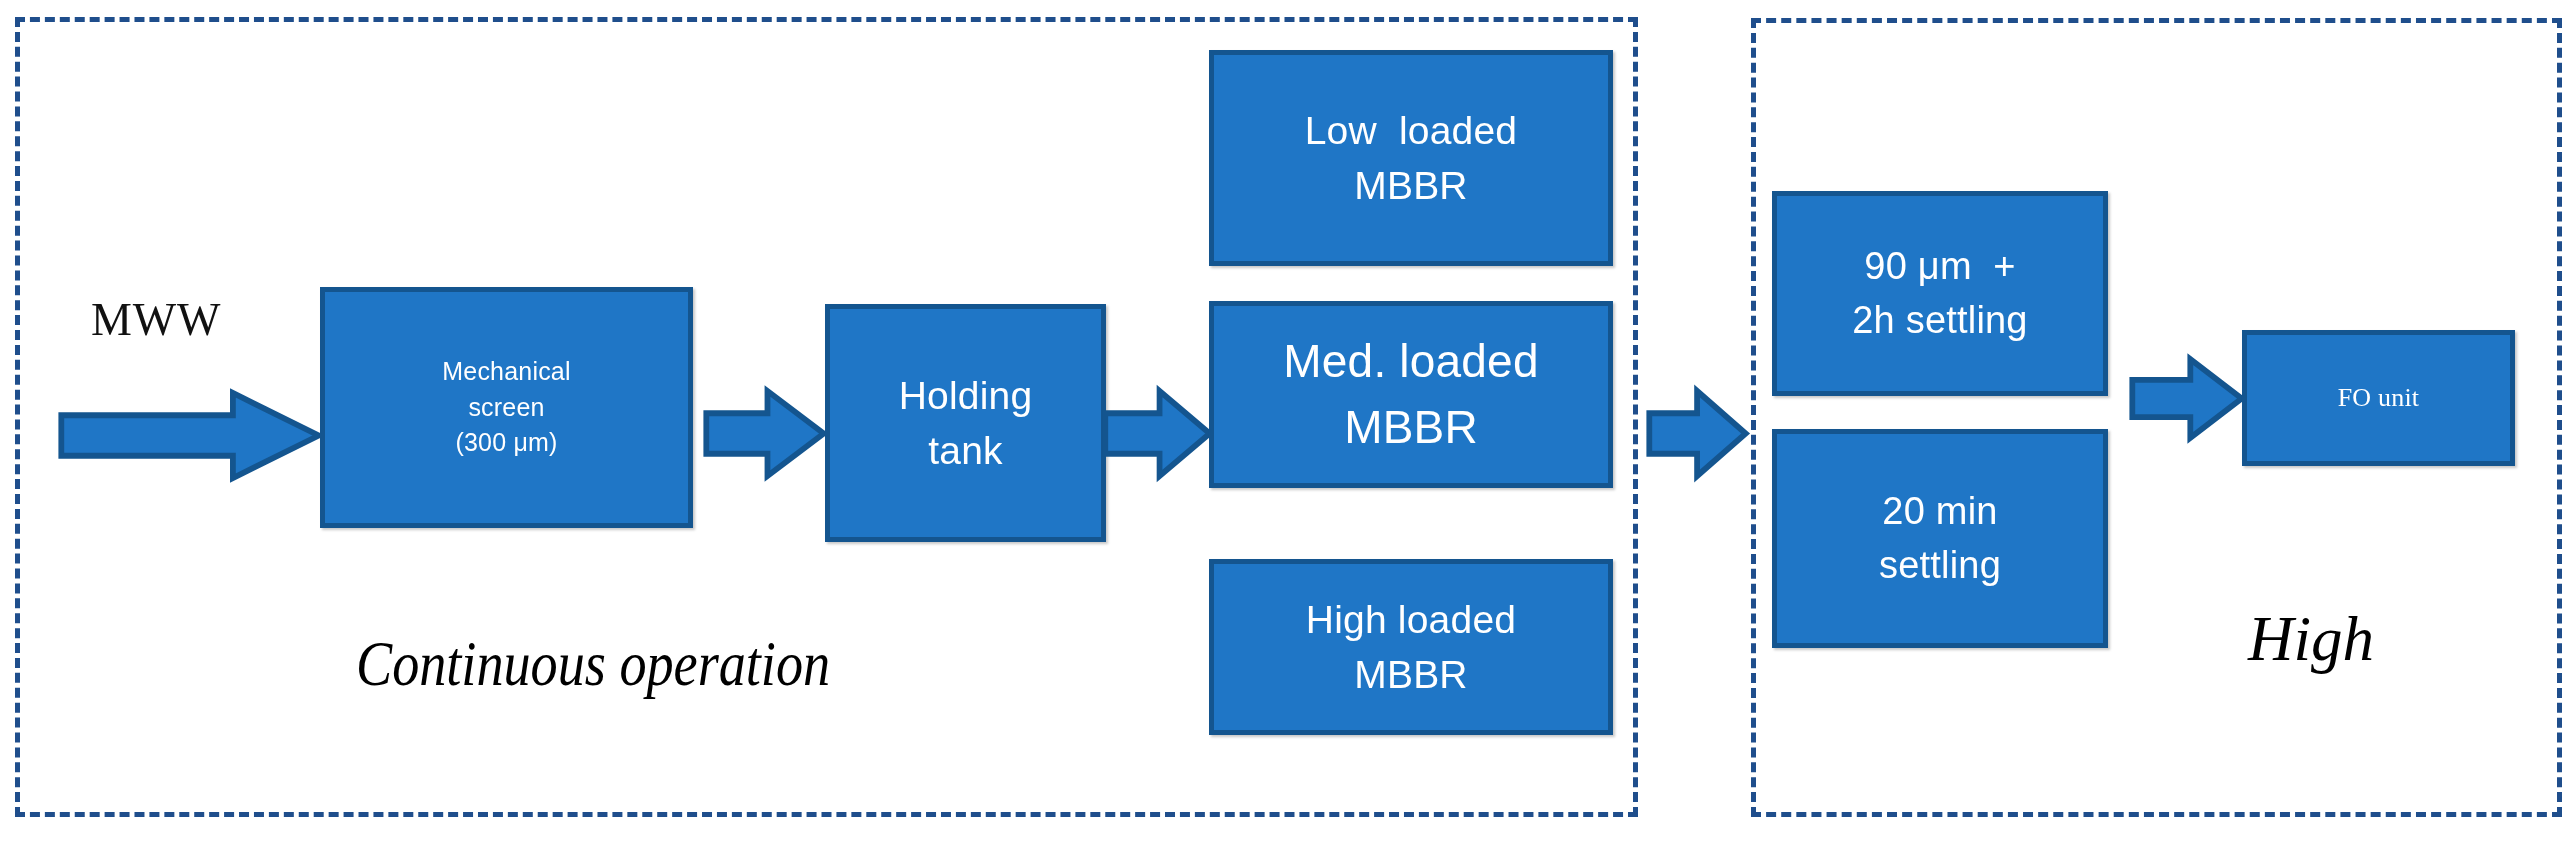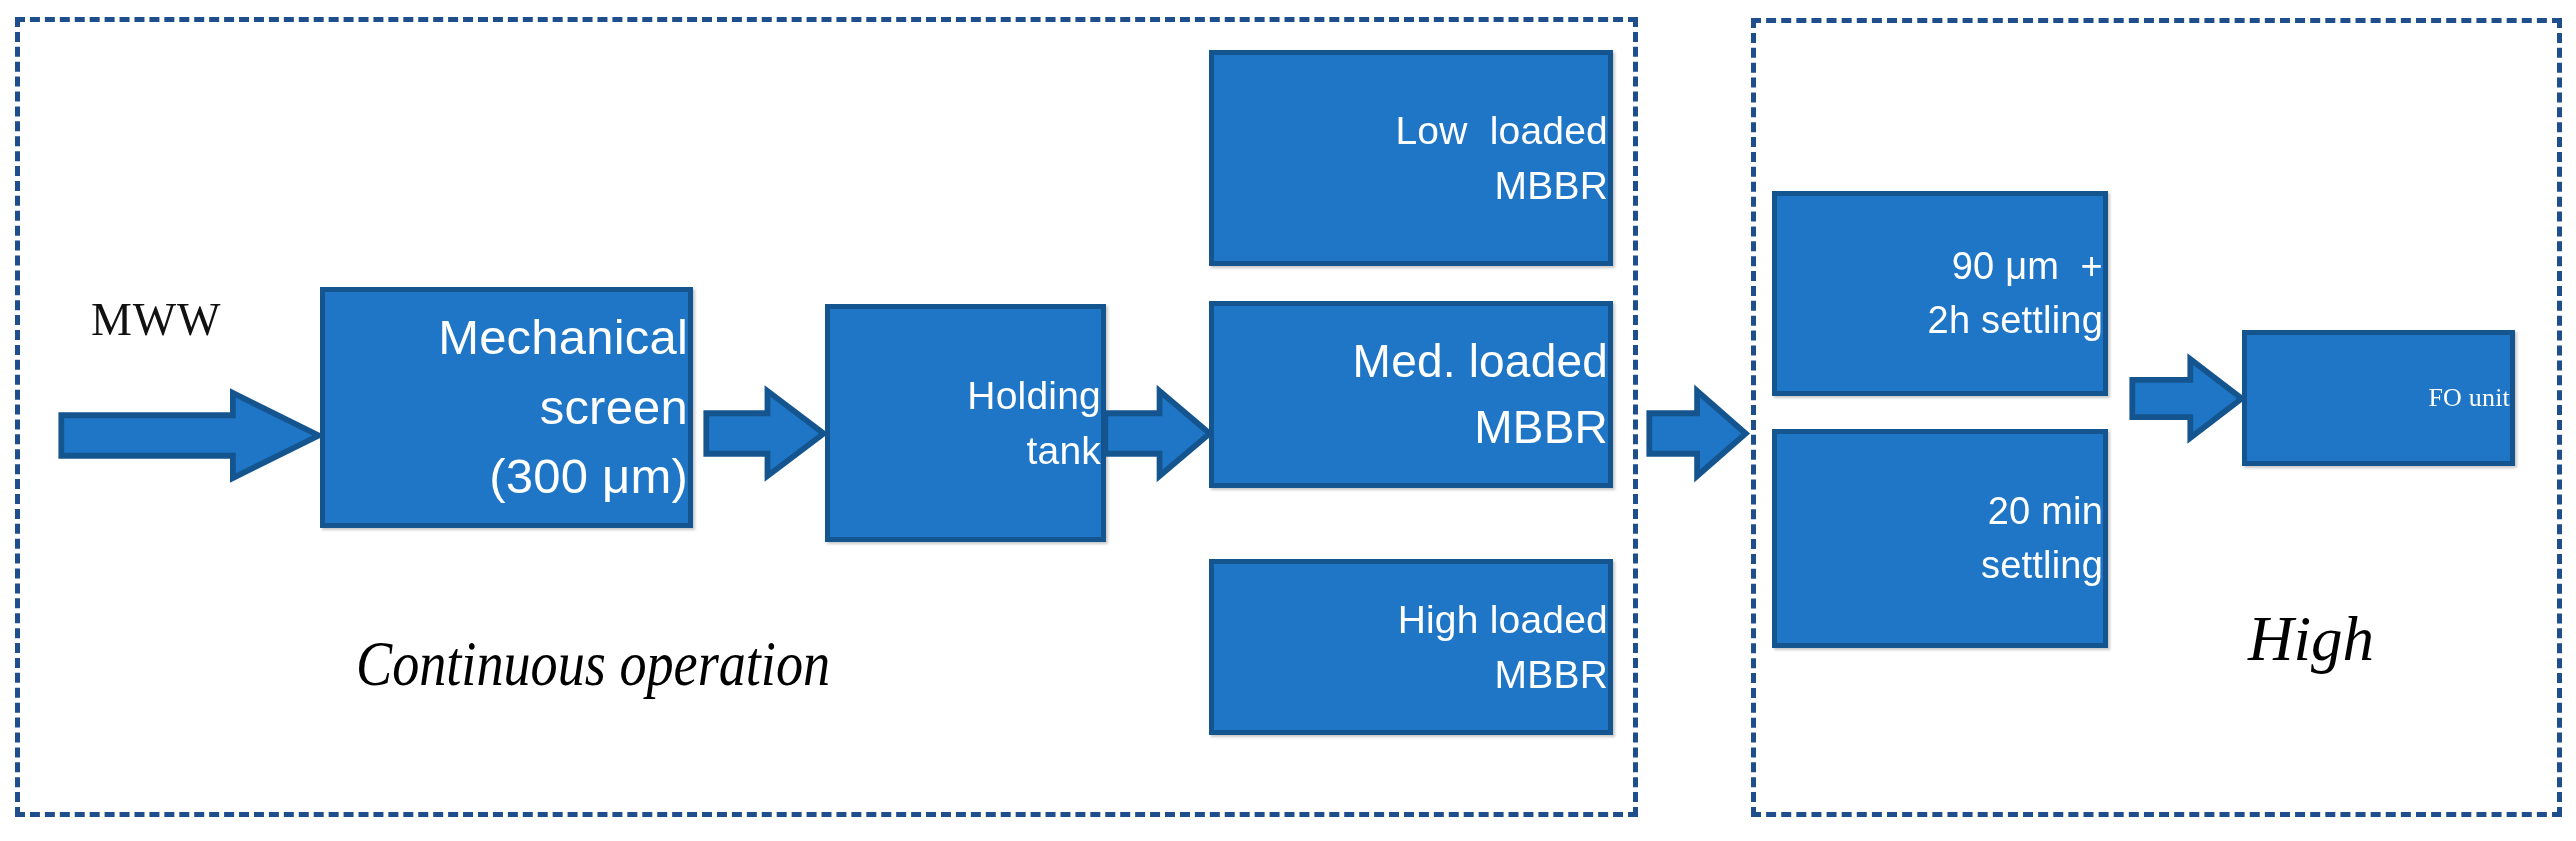--- a/index.html
+++ b/index.html
@@ -29,32 +29,32 @@
 
   
   .box {
     position: absolute;
     box-sizing: border-box;
     background: #1F76C6;
     border: 5px solid #14558F;
     color: #ffffff;
     display: flex;
     flex-direction: column;
-    align-items: flex-end;
+    align-items: center;
     justify-content: center;
     text-align: center;
     line-height: 1.42;
     font-weight: 400;
     letter-spacing: 0.2px;
     box-shadow: 1.7px 1.7px 2.5px rgba(0,0,0,0.22);
     white-space: pre;
   }
   .box .line { display: block; }
 
-  #box-mechanical-screen { left: 320px;  top: 287px; width: 373px; height: 241px; font-size: 49px; }
+  #box-mechanical-screen { left: 320px;  top: 287px; width: 373px; height: 241px; font-size: 25px; }
   #box-holding-tank      { left: 825px; top: 304px; width: 281px; height: 238px; font-size: 39px; }
   #box-mbbr-low          { left: 1209px; top: 50px;  width: 404px; height: 216px; font-size: 39px; }
   #box-mbbr-med          { left: 1209px; top: 301px; width: 404px; height: 187px; font-size: 46px; }
   #box-mbbr-high         { left: 1209px; top: 559px; width: 404px; height: 176px; font-size: 39px; }
   #box-settling-90um     { left: 1772px; top: 191px; width: 336px; height: 205px; font-size: 38px; }
   #box-settling-20min    { left: 1772px; top: 429px; width: 336px; height: 219px; font-size: 38px; }
   #box-fo-unit           { left: 2242px; top: 330px; width: 273px; height: 136px; font-size: 26px; font-family: Liberation Serif, serif; }
 
   
   .arrow {

